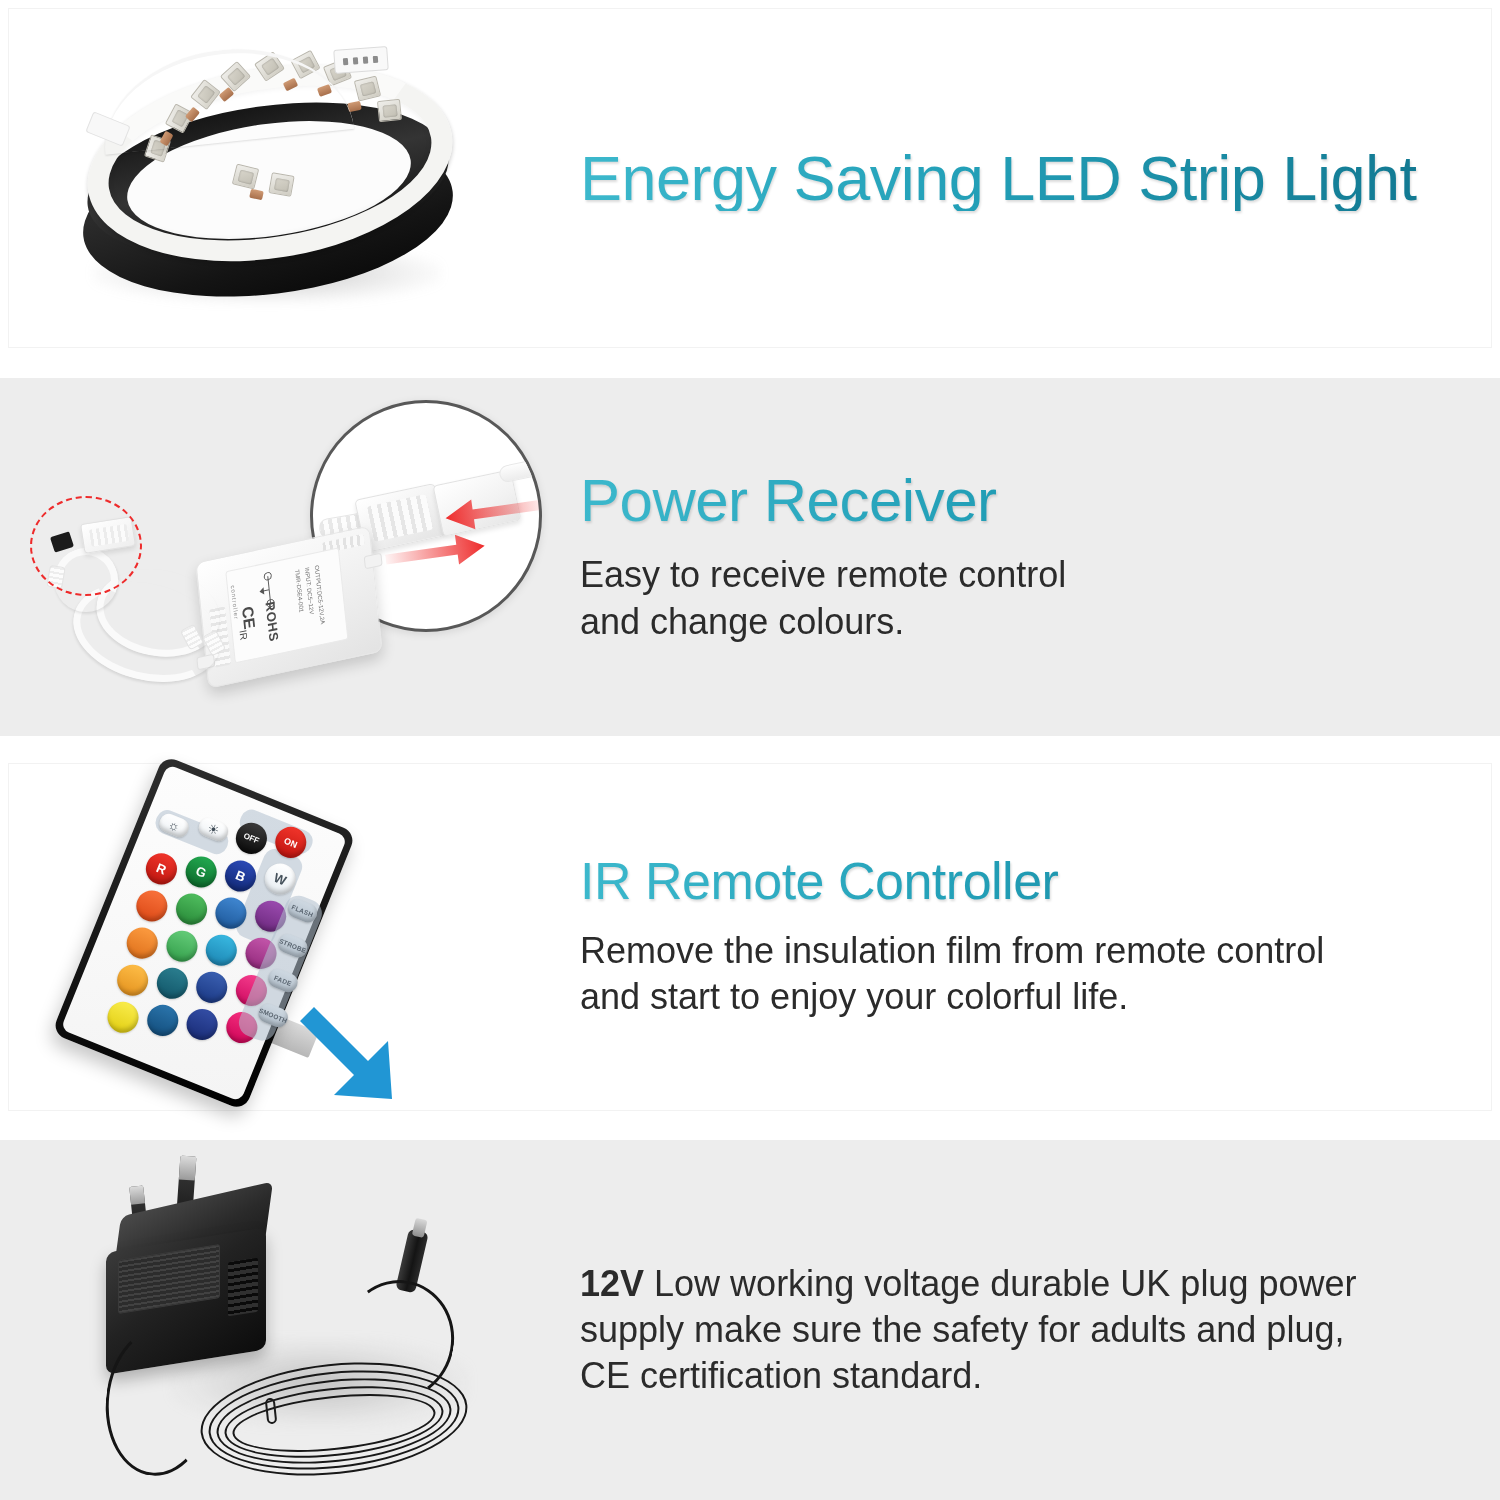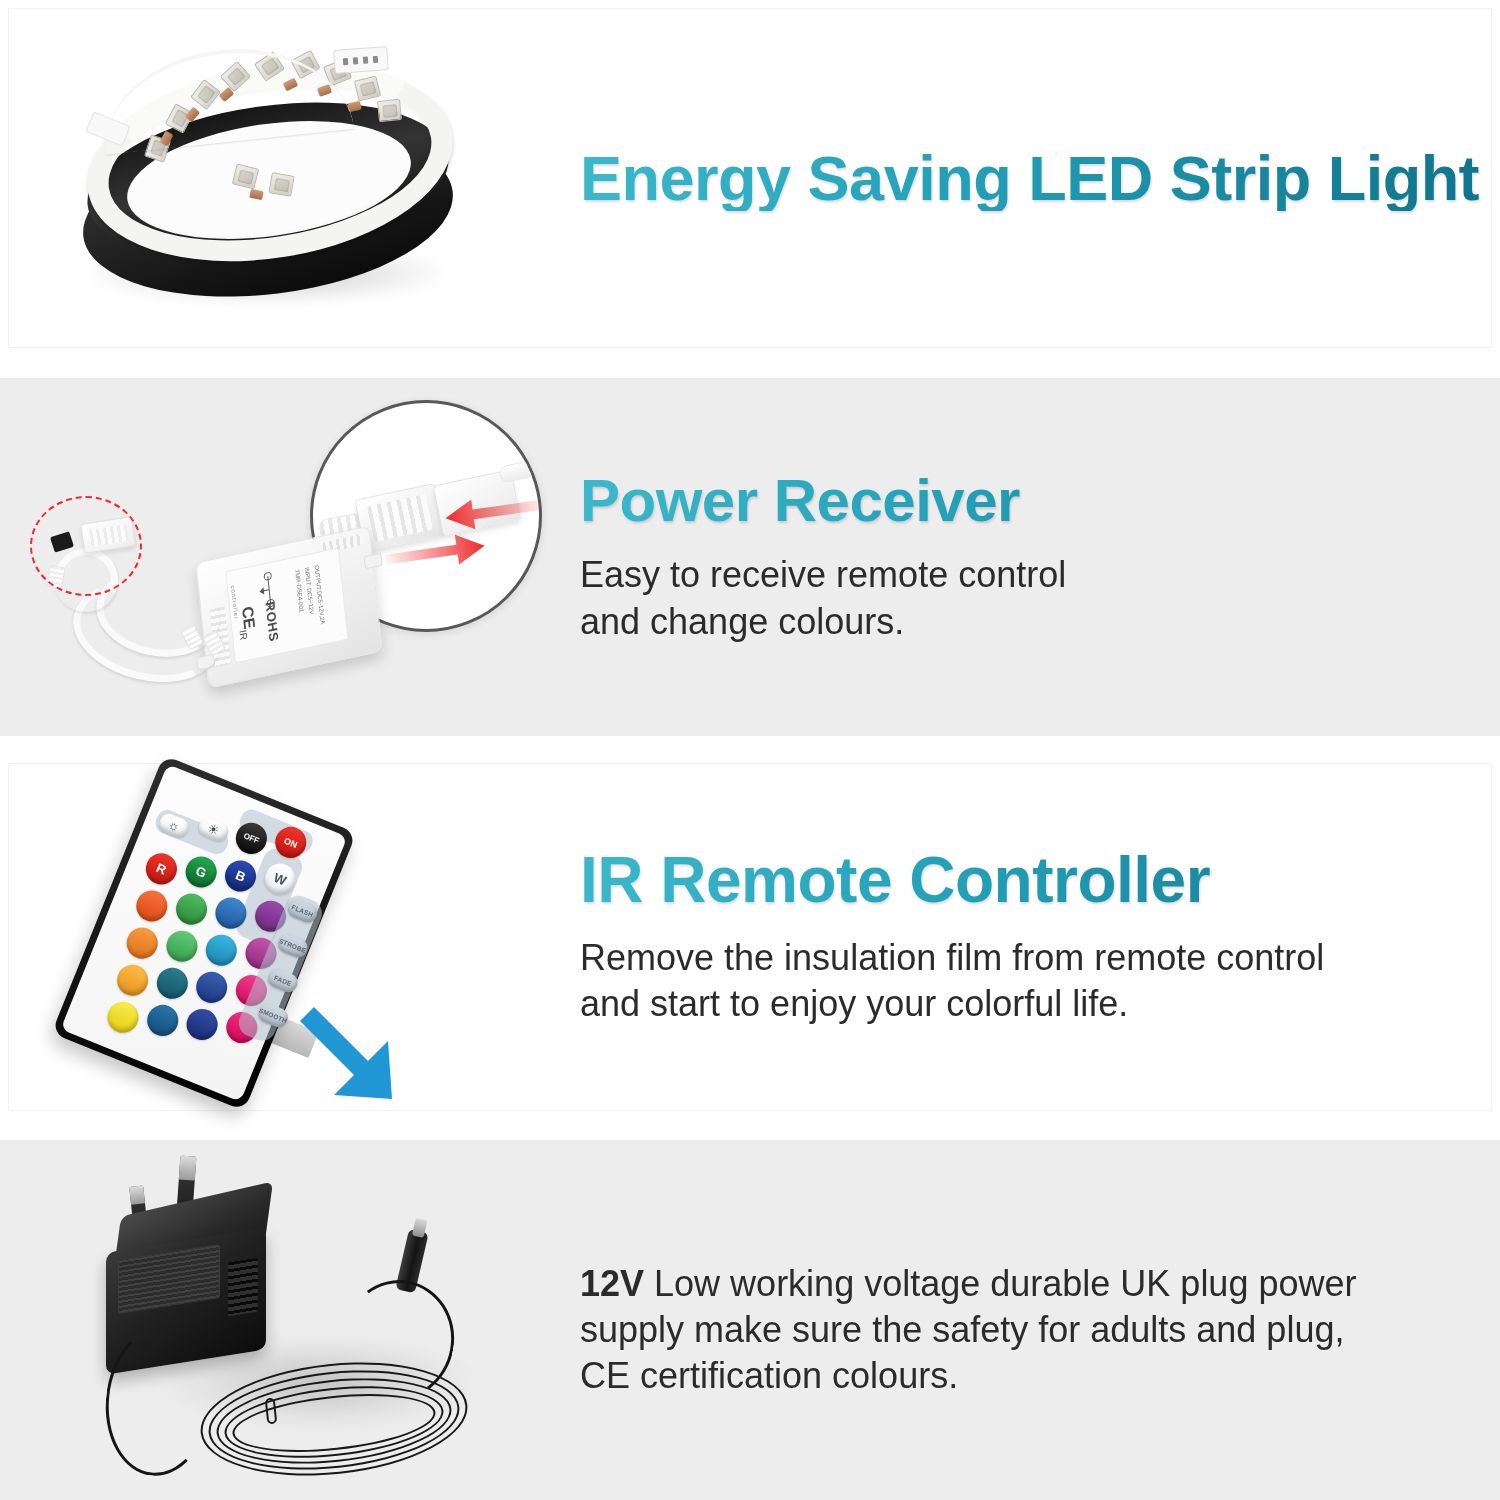--- a/index.html
+++ b/index.html
@@ -50,37 +50,37 @@
     height: 100%;
   }
   .copy {
     position: relative;
     flex: 1 1 auto;
     padding-right: 18px;
   }
 
   
   .headline {
-    font-weight: 700;
+    font-weight: 400;
     font-size: 64px;
     line-height: 1.05;
     letter-spacing: -0.5px;
     font-stretch: condensed;
     background: linear-gradient(90deg, #3cb8cc 0%, #23a0b8 42%, #10748d 100%);
     -webkit-background-clip: text;
     background-clip: text;
     color: transparent;
     -webkit-text-fill-color: transparent;
     white-space: nowrap;
     text-shadow: none;
     filter: drop-shadow(1px 2px 1px rgba(0,0,0,0.14));
   }
   .headline.h1 { font-size: 63px; }
   .headline.h2 { font-size: 60px; }
-  .headline.h3 { font-size: 64px; }
+  .headline.h3 { font-size: 52px; }
   .headline.h4 { font-size: 60px; }
 
   .body {
     margin-top: 20px;
     font-size: 36px;
     line-height: 1.28;
     color: #2b2b2b;
     font-weight: 400;
   }
   .body .b { font-weight: 700; }
@@ -644,18 +644,18 @@
         <div class="coil" style="left:174px;top:240px;width:220px;height:68px;transform:rotate(-6deg);"></div>
         <div class="coil" style="left:182px;top:248px;width:204px;height:54px;transform:rotate(-6deg);"></div>
         <div class="tie" style="left:216px;top:250px;transform:rotate(-6deg);"></div>
       </div>
     </div>
 
     <div class="copy">
       <p class="body">
         <span class="b">12V</span><span> Low working voltage durable UK plug power</span><br>
         <span>supply make sure the safety for adults and plug,</span><br>
-        <span>CE certification colours.</span>
+        <span>CE certification standard.</span>
       </p>
     </div>
   </section>
 
 </div>
 
 </body></html>

